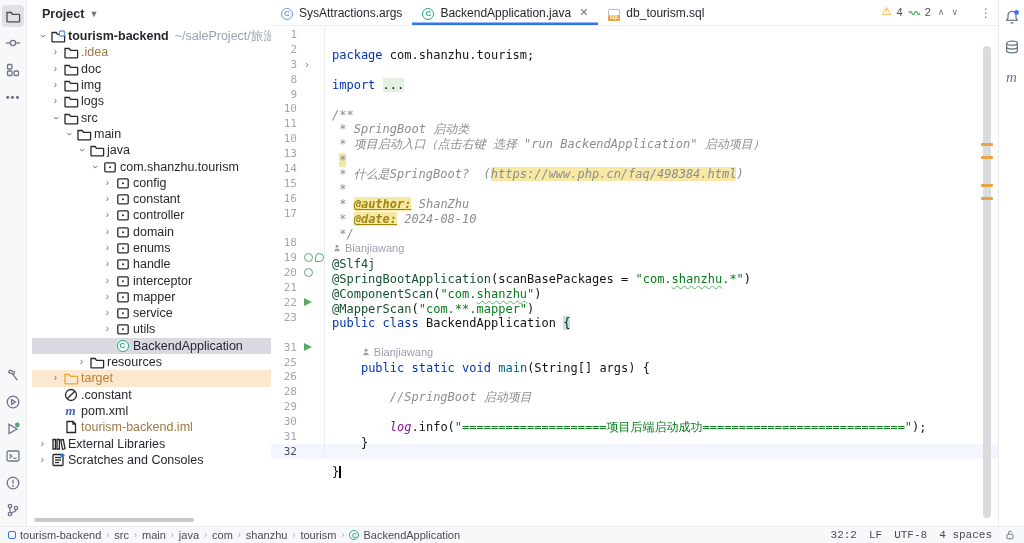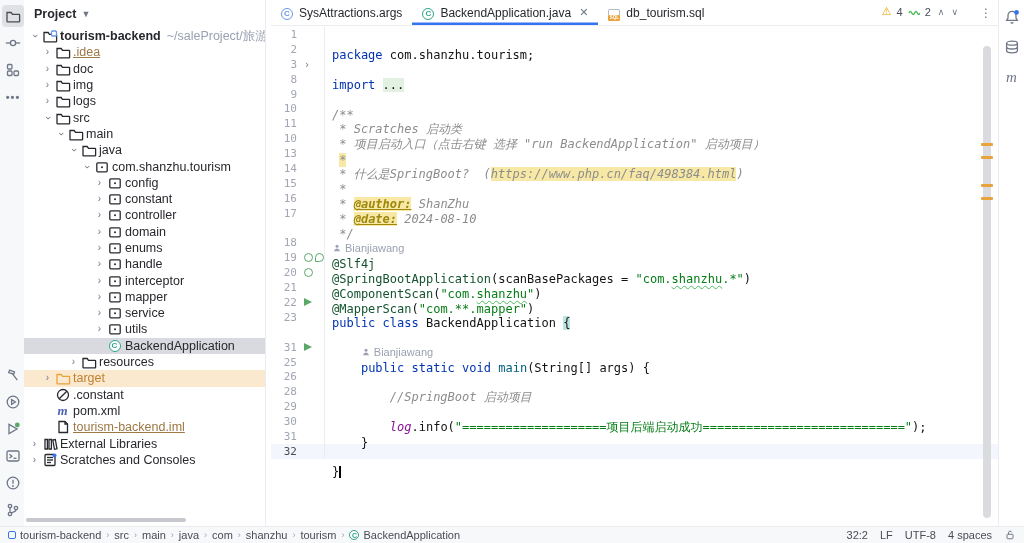--- a/index.html
+++ b/index.html
@@ -8,35 +8,35 @@
   #app { position:relative; width:1024px; height:543px; background:#fff; }
 
   
   .left-strip { position:absolute; left:0; top:0; bottom:17px; width:27px; background:#F7F8FA; border-right:1px solid #EBECF0; display:flex; flex-direction:column; align-items:center; padding-top:5px; }
   .strip-icon { width:22px; height:22px; display:flex; align-items:center; justify-content:center; color:#6E7687; border-radius:4px; margin-bottom:5px; cursor:pointer; }
   .strip-icon.active { background:#DFE1E5; color:#494B57; }
   .strip-spacer { flex:1; }
   .dots { font-weight:bold; letter-spacing:1px; color:#6E7687; font-size:11px; }
 
   
-  .project-panel { position:absolute; left:24px; top:0; bottom:17px; width:242px; background:#fff; border-right:1px solid #EBECF0; overflow:hidden; }
+  .project-panel { position:absolute; left:32px; top:0; bottom:17px; width:242px; background:#fff; border-right:1px solid #EBECF0; overflow:hidden; }
   .panel-header { height:28px; display:flex; align-items:center; padding-left:10px; font-weight:bold; font-size:12.5px; }
   .panel-header .chev { margin-left:5px; color:#6E7687; font-size:9px; }
   .tree { font-size:12.5px; }
   .tree-row { height:16.3px; display:flex; align-items:center; white-space:nowrap; overflow:hidden; cursor:pointer; }
   .tree-row .chevron { width:13px; flex:0 0 13px; text-align:center; color:#6E7687; font-size:10px; line-height:10px; }
   .tree-row .chevron.open { transform:rotate(90deg); }
   .tree-row .ticon { width:17px; flex:0 0 17px; display:flex; justify-content:center; align-items:center; }
   .tree-row .tlabel { margin-left:2px; }
   .tree-row.bold .tlabel { font-weight:bold; }
   .tree-row .tsuffix { color:#9AA1B0; margin-left:6px; }
   .tree-row.selected { background:#D8DADF; }
   .tree-row.excluded { background:#FBE9CF; }
   .tree-row.excluded .tlabel { color:#C07F30; }
-  .tree-row.ignored .tlabel { color:#9D7845;text-decoration:underline; }
+  .tree-row.ignored .tlabel { color:#9D7845; }
   .cls-circle { width:12px; height:12px; border-radius:50%; border:1.2px solid #2EA58C; color:#2EA58C; font-size:8px; font-weight:bold; display:inline-flex; align-items:center; justify-content:center; background:#fff; }
   .cls-circle.blue { border-color:#6897E8; color:#6897E8; }
   .maven-m { font-family:"Liberation Serif",serif; font-style:italic; font-weight:bold; color:#4B64B4; font-size:13px; line-height:12px; }
   .sql-icon { width:12px; height:12px; display:inline-flex; flex-direction:column; }
   .sql-icon .st { flex:1; border:1px solid #B6BAC4; border-bottom:none; border-radius:2px 2px 0 0; }
   .sql-icon .sb { height:6px; background:#E8A33D; border-radius:1px; color:#fff; font-size:4.5px; font-weight:bold; text-align:center; line-height:6px; }
   .hscroll { position:absolute; left:2px; bottom:4px; width:160px; height:4px; border-radius:2px; background:#C6C8CD; cursor:pointer; }
 
   
   .editor-zone { position:absolute; left:271px; right:26px; top:0; bottom:17px; background:#fff; }
@@ -87,21 +87,21 @@
   .mono-m { font-family:"Liberation Serif",serif; font-style:italic; color:#6E7687; font-size:15px; }
 
   
   .status-bar { position:absolute; left:0; right:0; bottom:0; height:17px; background:#F7F8FA; border-top:1px solid #EBECF0; display:flex; align-items:center; font-size:11px; color:#494B57; padding:0 8px; }
   .crumbs { display:flex; align-items:center; gap:5px; overflow:hidden; white-space:nowrap; }
   .crumb { display:flex; align-items:center; gap:4px; cursor:pointer; }
   .crumb-sep { color:#9AA1B0; font-size:9px; }
   .proj-sq { width:8px; height:8px; border:1.5px solid #3574F0; border-radius:2px; }
   .status-fill { flex:1; }
   .status-right { display:flex; align-items:center; gap:12px; }
-  .status-item { cursor:pointer; }
+  .status-item { cursor:pointer;font-family:Liberation Mono, monospace; }
   svg { display:block; }
 </style>
 </head>
 <body>
 
 <div id="app">
 
   <div class="left-strip" id="leftStrip">
       <div class="strip-icon active">
         <svg width="16" height="16" viewBox="0 0 16 16" fill="none" stroke="currentColor" stroke-width="1.3">
@@ -477,21 +477,21 @@
     <span class="lnum">8</span>
     <span class="gut"></span>
     <span class="ctext"></span></div>
         <div class="crow">
     <span class="lnum">9</span>
     <span class="gut"></span>
     <span class="ctext"><span class="tk-doc">/**</span></span></div>
         <div class="crow">
     <span class="lnum">10</span>
     <span class="gut"></span>
-    <span class="ctext"><span class="tk-doc"> * Scratches 启动类</span></span></div>
+    <span class="ctext"><span class="tk-doc"> * SpringBoot 启动类</span></span></div>
         <div class="crow">
     <span class="lnum">11</span>
     <span class="gut"></span>
     <span class="ctext"><span class="tk-doc"> * 项目启动入口（点击右键 选择 "run BackendApplication" 启动项目）</span></span></div>
         <div class="crow">
     <span class="lnum">10</span>
     <span class="gut"></span>
     <span class="ctext"><span class="tk-doc"> </span><span class="tk-doc tk-warnbg">*</span></span></div>
         <div class="crow">
     <span class="lnum">13</span>

